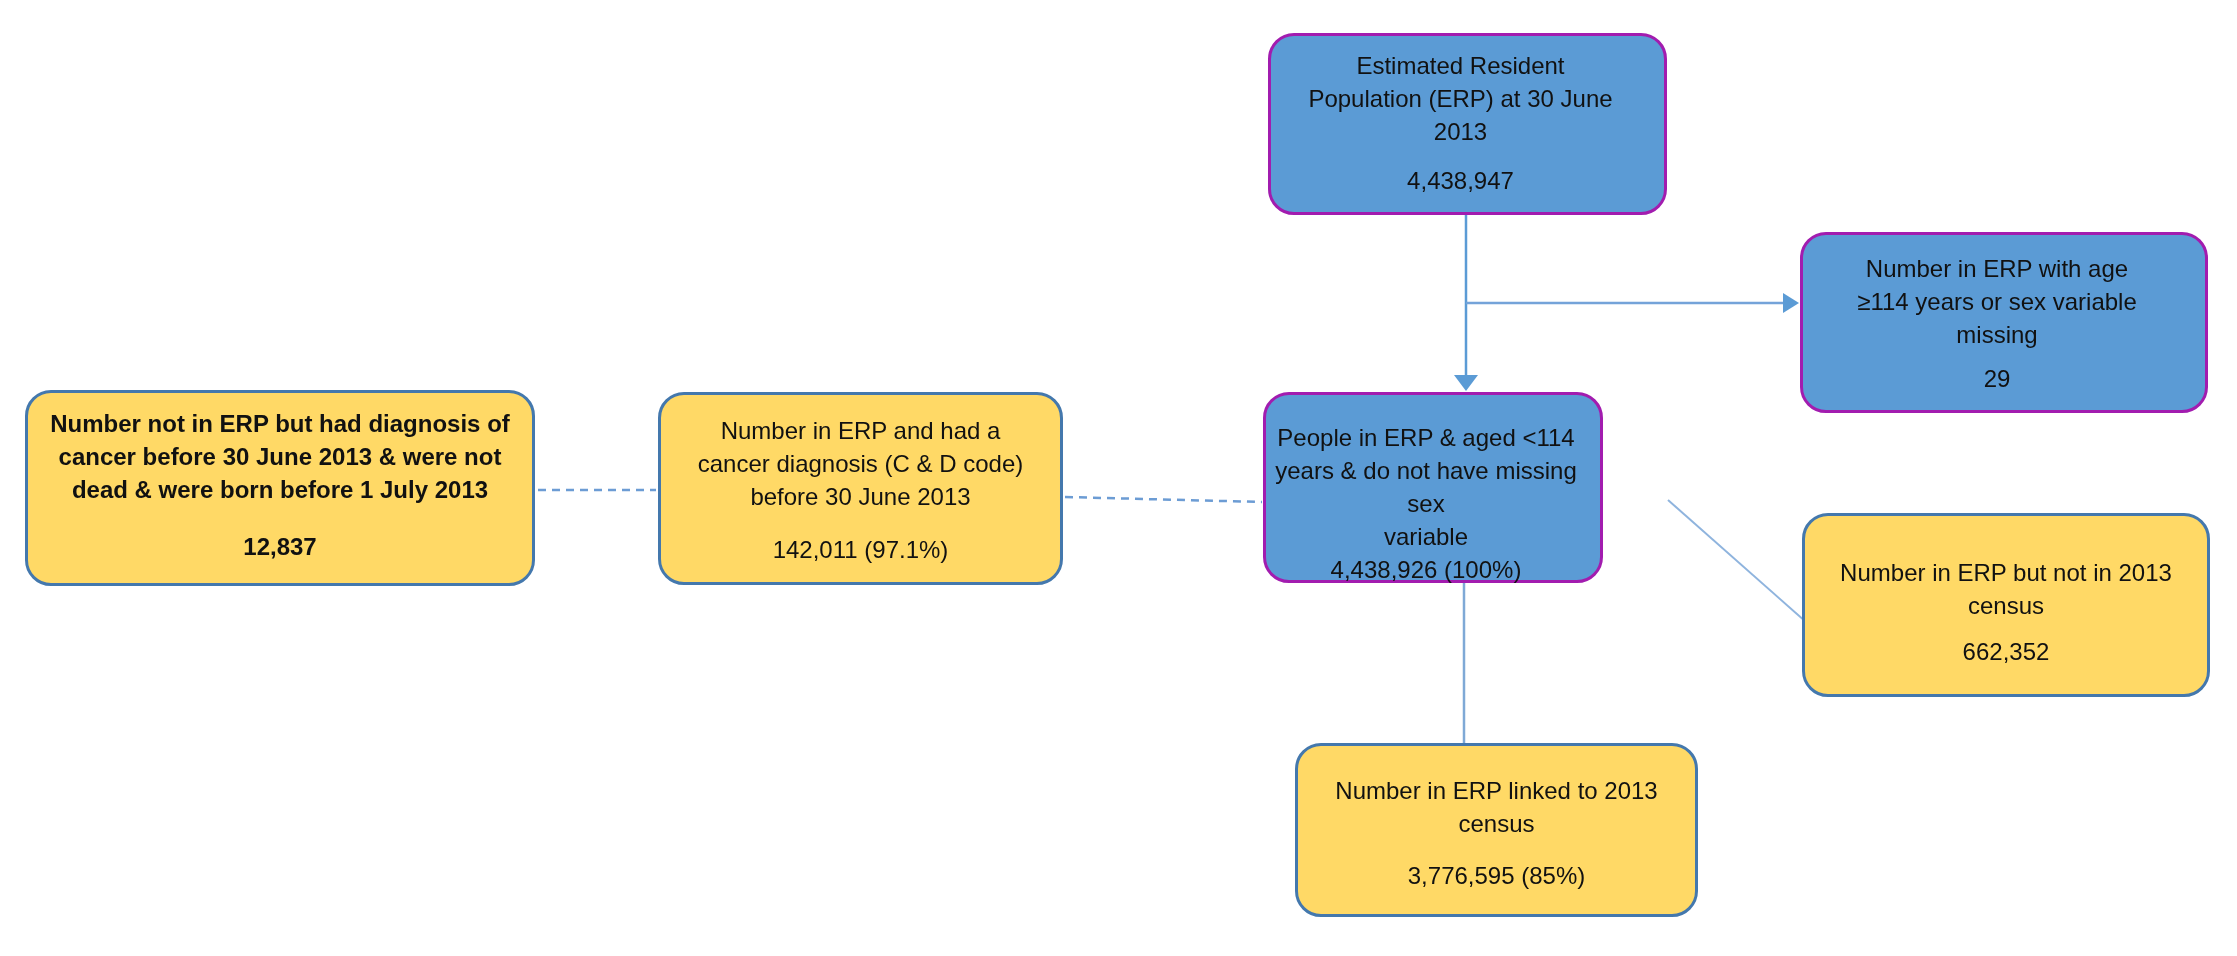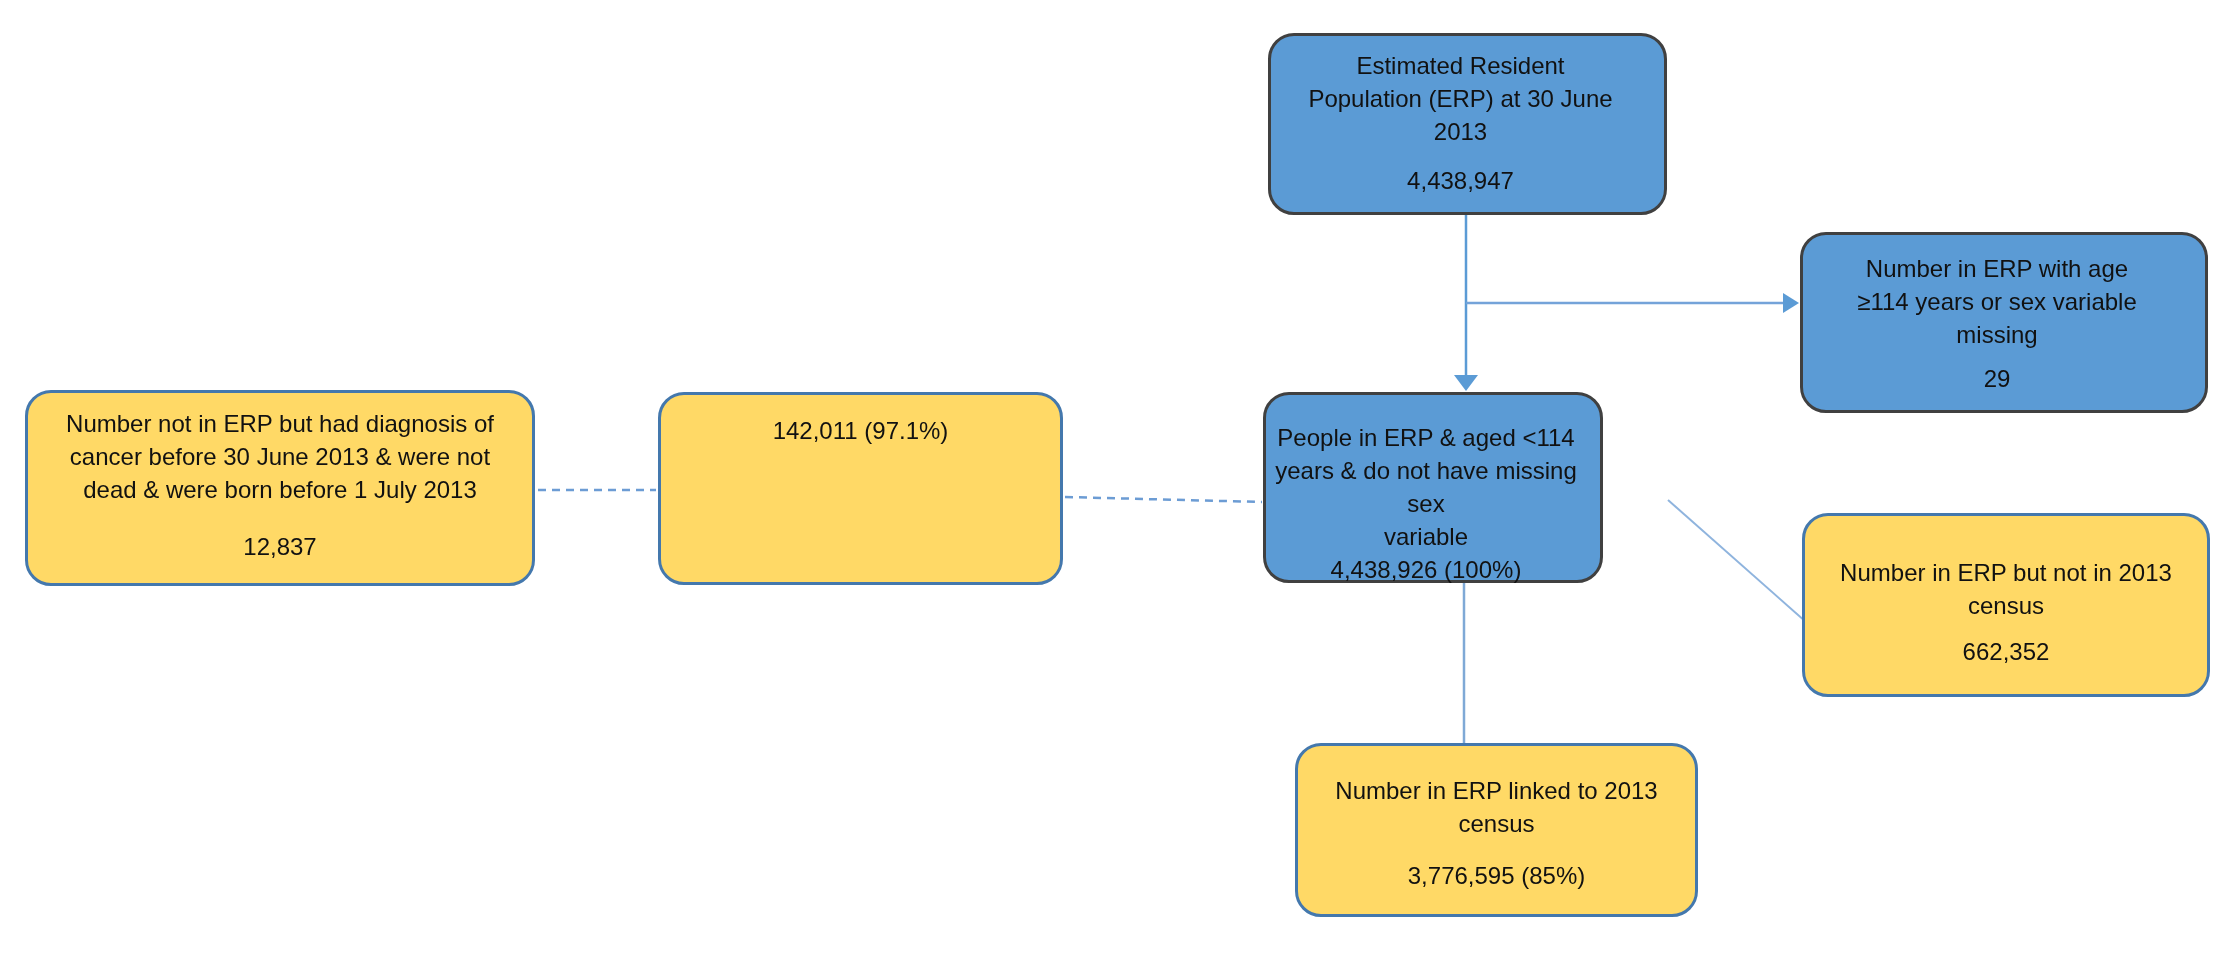--- a/index.html
+++ b/index.html
@@ -26,27 +26,27 @@
     flex-direction: column;
     justify-content: space-between;
     align-items: center;
     text-align: center;
     padding: 16px 22px 16px;
     font-size: 24px;
     line-height: 1.38;
   }
   .node .label { white-space: pre-line; }
   .node .value { white-space: pre-line; }
-  .node.blue   { background: #5B9BD5; border: 3px solid #404040; padding-left: 8px; }
+  .node.blue   { background: #5B9BD5; border: 3px solid #a21caf; padding-left: 8px; }
   .node.yellow { background: #FFD966; border: 3px solid #4478AD; }
 
   #node-erp        { left: 1268px; top: 33px;  width: 399px; height: 182px; padding-top: 13px; padding-bottom: 15px; }
   #node-age114     { left: 1800px; top: 232px; width: 408px; height: 181px; padding-top: 17px; padding-bottom: 15px; }
   #node-people     { left: 1263px; top: 392px; width: 340px; height: 191px; padding-top: 26px; padding-bottom: 13px; }
-  #node-notinerp   { left: 25px;   top: 390px; width: 510px; height: 196px; padding-top: 14px; padding-bottom: 20px; padding-left: 12px; padding-right: 12px; }
+  #node-notinerp   { left: 25px;   top: 390px; width: 510px; height: 196px; padding-top: 14px; padding-bottom: 20px; padding-left: 12px; padding-right: 12px; font-weight: bold; }
   #node-cancer     { left: 658px;  top: 392px; width: 405px; height: 193px; padding-top: 19px; padding-bottom: 16px; }
   #node-notcensus  { left: 1802px; top: 513px; width: 408px; height: 184px; padding-top: 40px; padding-bottom: 26px; }
   #node-linked     { left: 1260px; top: 743px; width: 403px; height: 174px; padding-top: 28px; padding-bottom: 22px; margin-left: 35px; }
 </style>
 </head>
 <body>
 
 <div class="canvas">
 
   <svg class="connectors" viewBox="0 0 2237 956" xmlns="http://www.w3.org/2000/svg">
@@ -88,20 +88,23 @@
   </div>
 
   <div class="node yellow" id="node-notinerp">
     <div class="label">Number not in ERP but had diagnosis of
 cancer before 30 June 2013 &amp; were not
 dead &amp; were born before 1 July 2013</div>
     <div class="value">12,837</div>
   </div>
 
   <div class="node yellow" id="node-cancer">
+    <div class="label">Number in ERP and had a
+cancer diagnosis (C &amp; D code)
+before 30 June 2013</div>
     <div class="value">142,011 (97.1%)</div>
   </div>
 
   <div class="node yellow" id="node-notcensus">
     <div class="label">Number in ERP but not in 2013
 census</div>
     <div class="value">662,352</div>
   </div>
 
   <div class="node yellow" id="node-linked">

